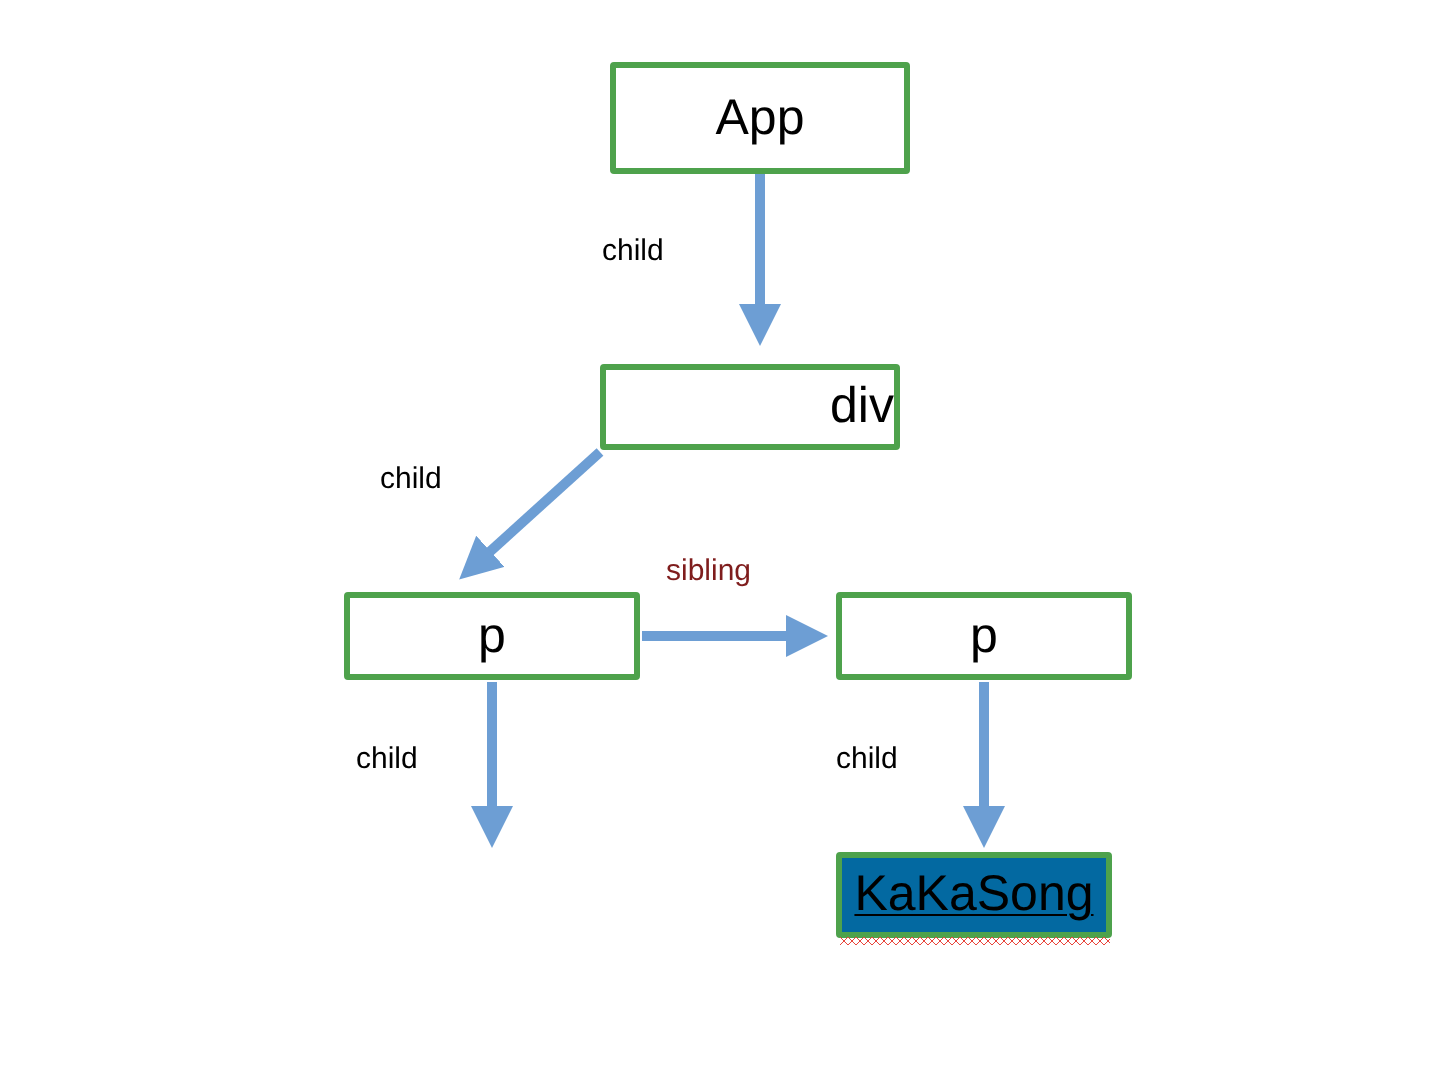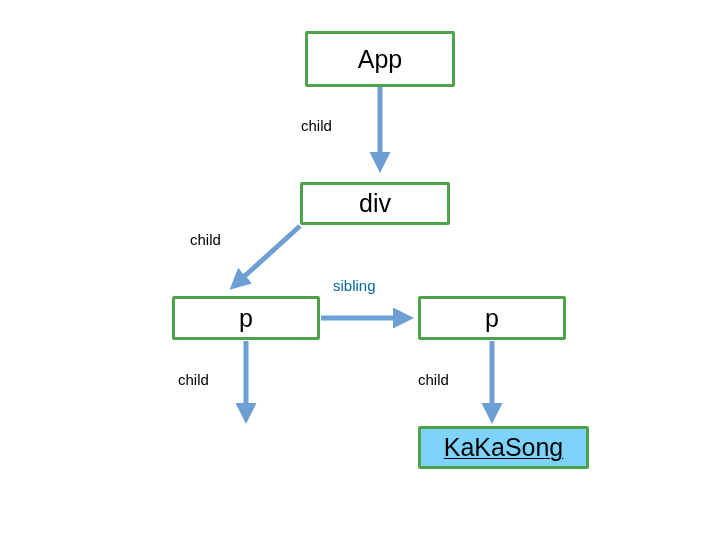--- a/index.html
+++ b/index.html
@@ -100,37 +100,37 @@
 
     <g>
       <line x1="492" y1="341" x2="492" y2="414" stroke="#6D9ED4" stroke-width="5" marker-end="url(#arrowhead)"></line>
     </g>
   </svg>
 
   <div class="node" id="node-app" style="left: 305px; top: 31px; width: 150px; height: 56px; border-color: rgb(78, 162, 76); background: rgb(255, 255, 255);">
     <span class="node-label">App</span>
   </div>
 
-  <div class="node" id="node-div" style="left: 300px; top: 182px; width: 150px; height: 43px; border-color: rgb(78, 162, 76); background: rgb(255, 255, 255);">
+  <div class="node" id="node-div" style="left: 300px; top: 182px; width: 150px; height: 43px; border-color: rgb(78, 162, 76); background: rgb(255, 255, 255); justify-content: flex-end;">
     <span class="node-label">div</span>
   </div>
 
   <div class="node" id="node-p-left" style="left: 172px; top: 296px; width: 148px; height: 44px; border-color: rgb(78, 162, 76); background: rgb(255, 255, 255);">
     <span class="node-label">p</span>
   </div>
 
   <div class="node" id="node-p-right" style="left: 418px; top: 296px; width: 148px; height: 44px; border-color: rgb(78, 162, 76); background: rgb(255, 255, 255);">
     <span class="node-label">p</span>
   </div>
 
 
-  <div class="node" id="node-kakasong" style="left: 418px; top: 426px; width: 171px; height: 43px; border-color: rgb(78, 162, 76); background: #7dd3fc;">
+  <div class="node" id="node-kakasong" style="left: 418px; top: 426px; width: 138px; height: 43px; border-color: rgb(78, 162, 76); background: #0369a1;">
     <span class="node-label misspelled">KaKaSong</span>
     <span class="squiggle"></span>
   </div>
 
   <div class="edge-label" id="lbl-0" style="left: 301px; top: 118px; color: rgb(0, 0, 0);">child</div>
   <div class="edge-label" id="lbl-1" style="left: 190px; top: 232px; color: rgb(0, 0, 0);">child</div>
-  <div class="edge-label" id="lbl-2" style="left: 333px; top: 278px; color: #0369a1;">sibling</div>
+  <div class="edge-label" id="lbl-2" style="left: 333px; top: 278px; color: #7f1d1d;">sibling</div>
   <div class="edge-label" id="lbl-3" style="left: 178px; top: 372px; color: rgb(0, 0, 0);">child</div>
   <div class="edge-label" id="lbl-4" style="left: 418px; top: 372px; color: rgb(0, 0, 0);">child</div>
 
 </div>
 
 </body></html>

